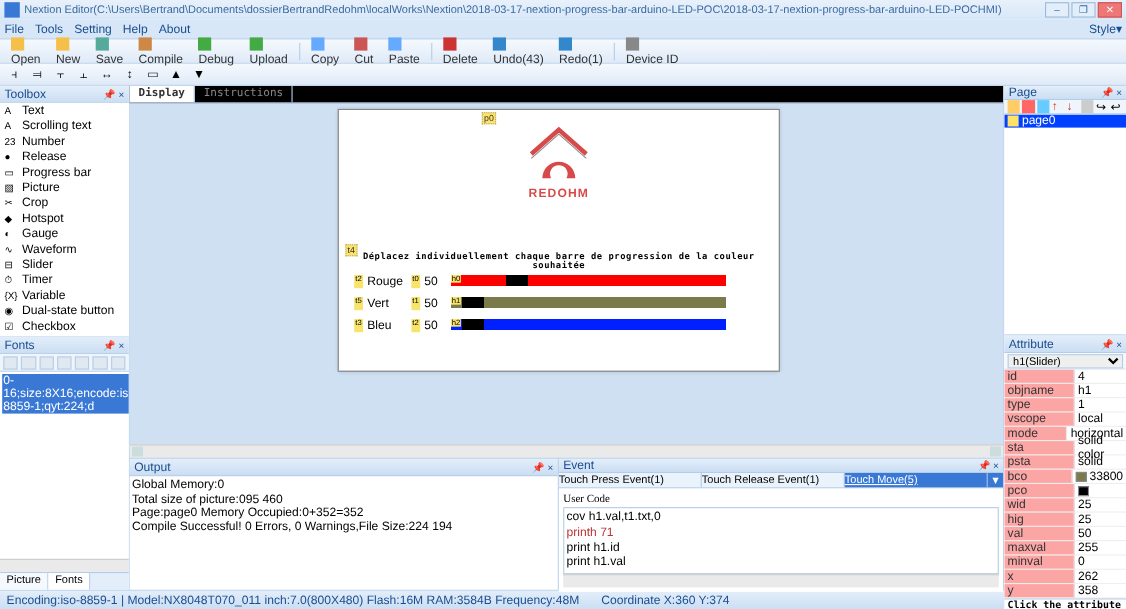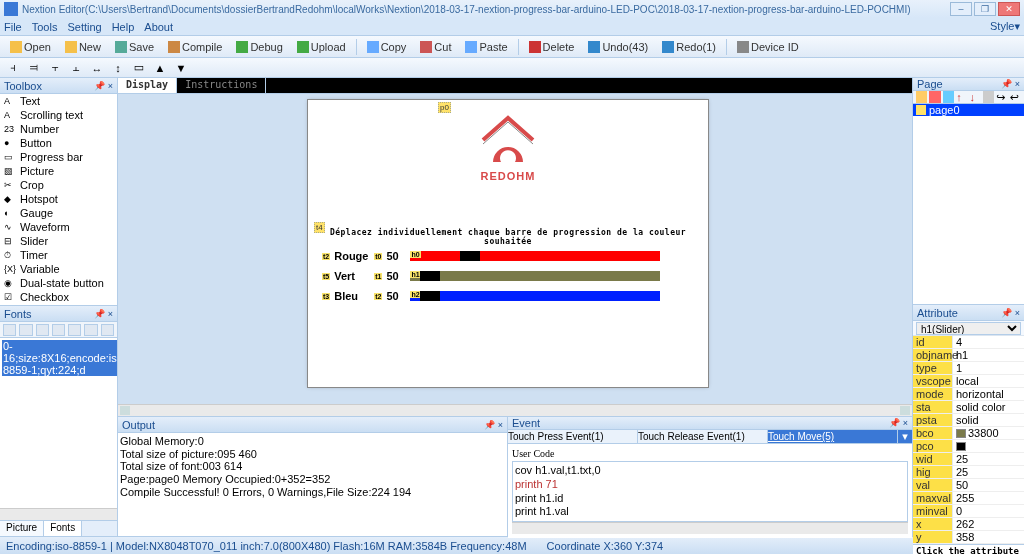--- a/index.html
+++ b/index.html
@@ -8,21 +8,21 @@
   .titlebar { height:18px; background:linear-gradient(#e8f1fb,#d7e7f8); display:flex; align-items:center; padding:0 4px; color:#3a6aa0; }
   .titlebar .title { flex:1; white-space:nowrap; overflow:hidden; text-overflow:ellipsis; font-size:10px; }
   .winbtns { display:flex; gap:2px; }
   .winbtn { width:22px; height:14px; background:#e3eefb; border:1px solid #9bbad9; display:flex; align-items:center; justify-content:center; font-size:9px; color:#3a6aa0; }
   .winbtn.close { background:#e77; color:#fff; border-color:#c55; }
   
   .menubar { height:18px; background:#d7e7f8; display:flex; align-items:center; padding:0 4px; gap:10px; color:#1a4d8f; border-bottom:1px solid #b3cde8; }
   .menubar .style { margin-left:auto; color:#1a4d8f; }
   
   .toolbar { height:22px; background:linear-gradient(#f5f9fe,#dfeaf7); border-bottom:1px solid #b3cde8; display:flex; align-items:center; padding:0 4px; gap:2px; }
-  .tbtn { display:flex; gap:2px; padding:1px 5px; border:1px solid transparent; border-radius:2px; color:#333; }
+  .tbtn { display:flex; gap:2px; padding:1px 5px; border:1px solid transparent; border-radius:2px; color:#333;flex-direction:column; }
   .tbtn .ic { width:12px; height:12px; display:inline-block; }
   .sep { width:1px; height:16px; background:#b3cde8; margin:0 2px; }
   
   .toolbar2 { height:20px; background:linear-gradient(#f5f9fe,#dfeaf7); border-bottom:1px solid #b3cde8; display:flex; align-items:center; padding:0 4px; gap:3px; }
   .tbtn2 { width:18px; height:16px; display:flex; align-items:center; justify-content:center; }
   
   .main { display:flex; height:458px; }
   .leftcol { width:118px; display:flex; flex-direction:column; border-right:1px solid #b3cde8; }
   .panel-hdr { height:16px; background:linear-gradient(#e4eefa,#cadef3); border-bottom:1px solid #b3cde8; display:flex; align-items:center; padding:0 4px; font-size:10px; color:#1a4d8f; }
   .panel-hdr .pin { margin-left:auto; font-size:9px; color:#1a4d8f; }
@@ -37,27 +37,27 @@
   .bottom-tabs { height:16px; background:#e4eefa; display:flex; border-top:1px solid #b3cde8; }
   .bottom-tabs .tab { padding:1px 6px; font-size:10px; border-right:1px solid #b3cde8; background:#f5f9fe; }
   .bottom-tabs .tab.active { background:#fff; }
   
   .centercol { flex:1; display:flex; flex-direction:column; background:#cfe0f2; }
   .design-tabs { height:16px; display:flex; background:#000000; border-bottom:1px solid #b3cde8; }
   .design-tabs .dtab { padding:1px 8px; font-size:10px; border-right:1px solid #b3cde8; }
   .design-tabs .dtab.active { background:#fff; font-weight:bold; color:#333; font-family:monospace; }
   .design-tabs .dtab.inactive { color:#888; font-family:monospace; }
   .canvas-wrap { flex:1; overflow:auto; background:#cfe0f2; padding:6px 0 0 190px; position:relative; }
-  .canvas { width:400px; height:287px; background:#fff; outline:1px solid #888; box-shadow:0 0 4px rgba(0,0,0,.25); position:relative; }
+  .canvas { width:400px; height:237px; background:#fff; outline:1px solid #888; box-shadow:0 0 4px rgba(0,0,0,.25); position:relative; }
   .marker { position:absolute; background:#ffe269; border:1px dotted #aa8; font-size:8px; padding:0 1px; color:#333; }
   .logo { position:absolute; left:50%; top:10px; transform:translateX(-50%); text-align:center; }
   .logo svg { display:block; margin:0 auto; }
   .logo .brand { color:#d84a4a; font-weight:bold; font-size:11px; letter-spacing:1px; }
   .instr { position:absolute; top:128px; left:0; right:0; text-align:center; font-family:monospace; font-weight:bold; font-size:8px; color:#000; letter-spacing:.5px; }
-  .row { position:absolute; left:14px; display:flex; align-items:center; gap:4px; font-family:monospace; font-weight:bold; font-size:8px; }
+  .row { position:absolute; left:14px; display:flex; gap:4px; font-family:monospace; font-weight:normal; font-size:8px; }
   .row.r1 { top:150px; }
   .row.r2 { top:170px; }
   .row.r3 { top:190px; }
   .tag { background:#f8e36b; padding:0 1px; font-size:7px; }
   .rowlabel { width:36px; }
   .rowval { width:20px; }
   .bar { width:250px; height:10px; position:relative; }
   .bar.red { background:#f00; }
   .bar.olive { background:#7a7a4a; }
   .bar.blue { background:#0020ff; }
@@ -82,21 +82,21 @@
   .page-tb { height:16px; background:#f0f5fb; display:flex; align-items:center; padding:0 3px; gap:2px; border-bottom:1px solid #b3cde8; }
   .page-tb span { width:12px; height:12px; display:inline-block; }
   .page-list { flex:0 0 200px; background:#fff; overflow:hidden; }
   .page-item { background:#0040ff; color:#fff; font-size:10px; padding:0 3px; display:flex; align-items:center; gap:3px; }
   .page-item .ic { width:10px; height:10px; background:#ffe269; display:inline-block; }
   .attr-panel { flex:1; display:flex; flex-direction:column; border-top:1px solid #b3cde8; background:#fff; }
   .attr-head { height:15px; background:#f5f9fe; border-bottom:1px solid #dbe5f0; padding:0 3px; font-size:10px; display:flex; align-items:center; }
   .attr-head select { flex:1; font-size:10px; border:1px solid #b3cde8; height:13px; }
   .attr-grid { flex:1; overflow:auto; }
   .attr-row { display:flex; height:13px; border-bottom:1px solid #eee; font-size:10px; }
-  .attr-row .k { width:40px; padding:0 3px; background:#fde047; border-right:1px solid #e2e8f0; color:#333; }
+  .attr-row .k { width:64px; padding:0 3px; background:#fca5a5; border-right:1px solid #e2e8f0; color:#333; }
   .attr-row .v { flex:1; padding:0 3px; color:#000; display:flex; align-items:center; gap:2px; }
   .swatch { width:10px; height:9px; display:inline-block; border:1px solid #888; }
   .attr-hint { font-size:9px; font-weight:bold; padding:2px 3px; border-top:1px solid #b3cde8; line-height:1.1; font-family:monospace; }
   
   .statusbar { height:18px; background:linear-gradient(#e4eefa,#cadef3); display:flex; align-items:center; padding:0 6px; color:#1a4d8f; font-size:10px; gap:20px; border-top:1px solid #b3cde8; }
   .hscroll-center { height:12px; background:#eaeaea; border-top:1px solid #ccc; position:relative; }
   .hscroll-center::before { content:""; position:absolute; left:2px; top:1px; width:10px; height:9px; background:#cdd; }
   .hscroll-center::after { content:""; position:absolute; right:2px; top:1px; width:10px; height:9px; background:#cdd; }
 </style>
 </head>
@@ -206,21 +206,21 @@
         <div class="tool-item">
           <span class="ic" style="font-size: 9px;">A</span>
           <span>Scrolling text</span>
         </div>
         <div class="tool-item">
           <span class="ic" style="font-size: 9px;">23</span>
           <span>Number</span>
         </div>
         <div class="tool-item">
           <span class="ic" style="font-size: 9px;">●</span>
-          <span>Button</span>
+          <span>Release</span>
         </div>
         <div class="tool-item">
           <span class="ic" style="font-size: 9px;">▭</span>
           <span>Progress bar</span>
         </div>
         <div class="tool-item">
           <span class="ic" style="font-size: 9px;">▧</span>
           <span>Picture</span>
         </div>
         <div class="tool-item">
@@ -343,21 +343,20 @@
 
     <div class="center-lower">
       <div class="output-panel">
         <div class="panel-hdr">
           <span>Output</span>
           <span class="pin">📌 ×</span>
         </div>
         <div class="output-body" id="output">
             <div>Global Memory:0</div>
             <div>Total size of picture:095 460</div>
-            <div>Total size of font:003 614</div>
             <div>Page:page0 Memory Occupied:0+352=352</div>
             <div>Compile Successful! 0 Errors, 0 Warnings,File Size:224 194</div>
           </div>
       </div>
       <div class="event-panel">
         <div class="panel-hdr">
           <span>Event</span>
           <span class="pin">📌 ×</span>
         </div>
         <div class="event-tabs">

